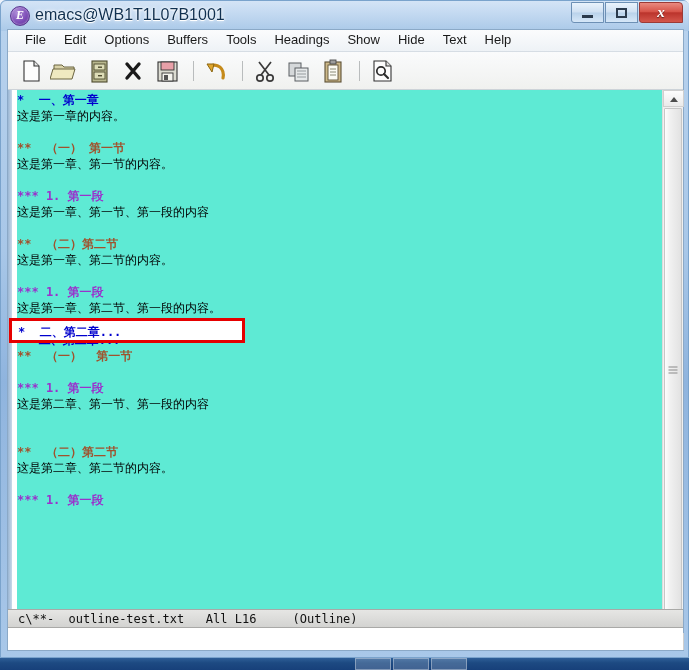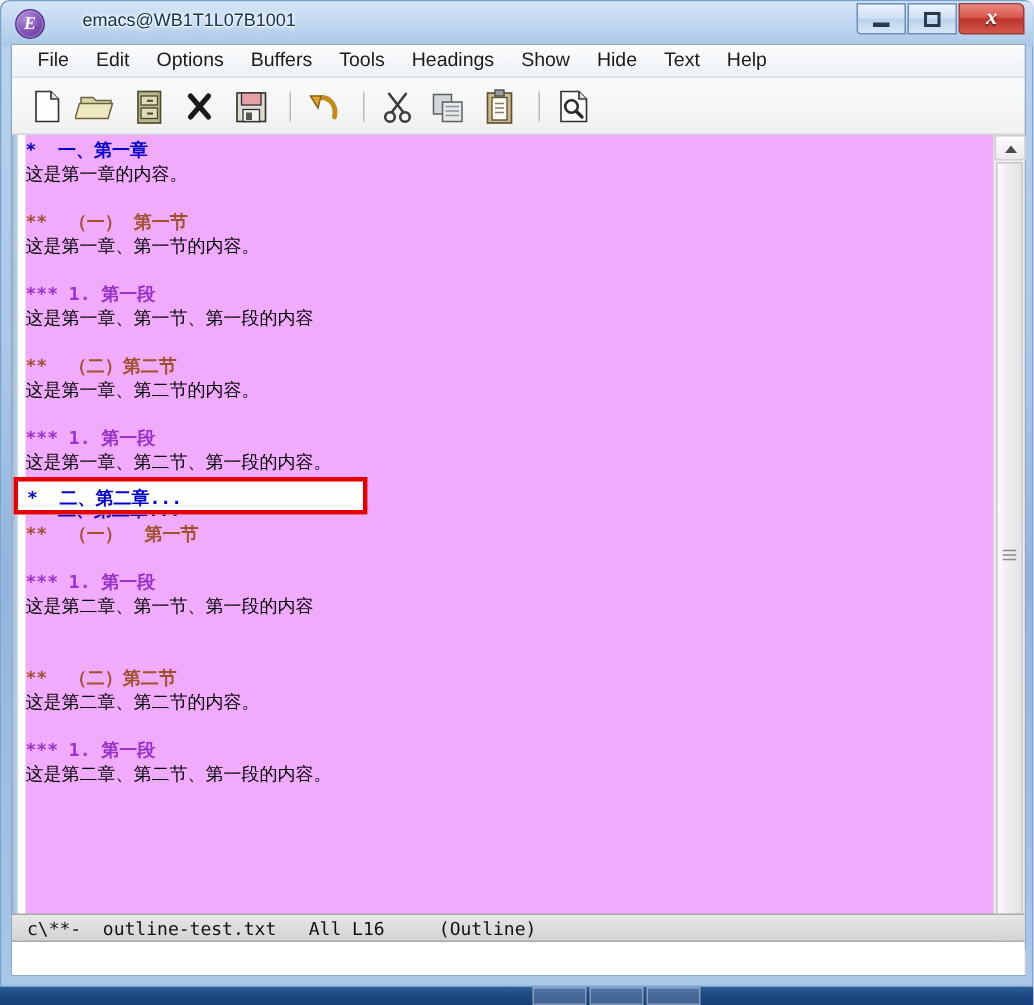--- a/index.html
+++ b/index.html
@@ -39,23 +39,22 @@
     border:1px solid #5a3690;
     box-shadow:0 0 2px rgba(255,255,255,.7) inset;
   }
   .tb-icon span{
     display:block;color:#fff;font-family:"Liberation Serif",serif;
     font-size:12px;font-style:italic;font-weight:bold;
     text-align:center;line-height:17px;
   }
   .tb-title{
     position:absolute;left:34px;top:5px;
-    font-size:12px;color:#103050;white-space:nowrap;
+    font-size:16px;color:#103050;white-space:nowrap;
     text-shadow:0 0 3px #fff,0 0 5px #fff,0 1px 0 #fff;
-    margin-left:20px;
   }
   .wc{position:absolute;top:1px;height:21px;border:1px solid #6d90b5;box-sizing:border-box;}
   .wc-min{left:570px;width:33px;border-radius:0 0 0 3px;
     background:linear-gradient(to bottom,#eaf3fc 0%,#cfe0f2 48%,#b9d2ea 52%,#d6e7f8 100%);}
   .wc-max{left:604px;width:33px;
     background:linear-gradient(to bottom,#eaf3fc 0%,#cfe0f2 48%,#b9d2ea 52%,#d6e7f8 100%);}
   .wc-close{left:638px;width:44px;border-radius:0 4px 0 3px;border-color:#9c3a36;
     background:linear-gradient(to bottom,#e98a80 0%,#d7554a 45%,#bb342c 52%,#d4564b 100%);}
   .wc i{position:absolute;display:block;}
   .min-g{left:10px;top:12px;width:11px;height:3px;background:#2b3a4c;}
@@ -86,21 +85,21 @@
     position:absolute;left:0;top:22px;width:100%;height:38px;
     background:linear-gradient(to bottom,#fafbfc 0%,#f0f1ef 100%);
     border-bottom:1px solid #cdd3d8;box-sizing:border-box;
     display:flex;align-items:center;padding-left:8px;
   }
   .tbtn{width:30px;height:30px;position:relative;margin-right:4px;cursor:default;}
   .tsep{width:1px;height:20px;background:#b9bcbd;margin:0 7px;}
 
   
   .buffer{
-    position:absolute;left:0;top:60px;right:0;bottom:0;background:#f0abfc;
+    position:absolute;left:0;top:60px;right:0;bottom:0;background:#5eead4;
     overflow:hidden;
   }
   .fringe-l{position:absolute;left:0;top:0;width:9px;height:100%;background:#ffffff;}
   .fringe-b{position:absolute;left:0;top:0;width:4px;height:100%;
     background:linear-gradient(to right,#9ab6d4,#c8d9e9);}
   .textarea{
     position:absolute;left:9px;top:0;right:22px;bottom:0;
     font-family:"DejaVu Sans Mono","Liberation Mono",monospace;
     font-size:12px;line-height:16px;color:#000;
     padding-top:2px;
@@ -327,21 +326,20 @@
             <div class="ln"><span class="h2" style="color: rgb(160, 82, 45);">**  （一）  第一节</span></div>
             <div class="ln blank"></div>
             <div class="ln"><span class="h3" style="color: rgb(153, 50, 204);">*** 1. 第一段</span></div>
             <div class="ln"><span class="body-t" style="color: rgb(0, 0, 0);">这是第二章、第一节、第一段的内容</span></div>
             <div class="ln blank"></div>
             <div class="ln blank"></div>
             <div class="ln"><span class="h2" style="color: rgb(160, 82, 45);">**  （二）第二节</span></div>
             <div class="ln"><span class="body-t" style="color: rgb(0, 0, 0);">这是第二章、第二节的内容。</span></div>
             <div class="ln blank"></div>
             <div class="ln"><span class="h3" style="color: rgb(153, 50, 204);">*** 1. 第一段</span></div>
-            <div class="ln"><span class="body-t" style="color: rgb(0, 0, 0);">这是第二章、第二节、第一段的内容。</span></div>
           </div>
 
         <div class="redbox" style="border-color: rgb(230, 0, 0);">
           <div class="inner" id="hl-inner" style="color: rgb(0, 0, 205);">*  二、第二章...</div>
         </div>
       </div>
 
       <div class="vscroll">
         <div class="sb-arrow sb-up">
             <i class="tri"></i>

